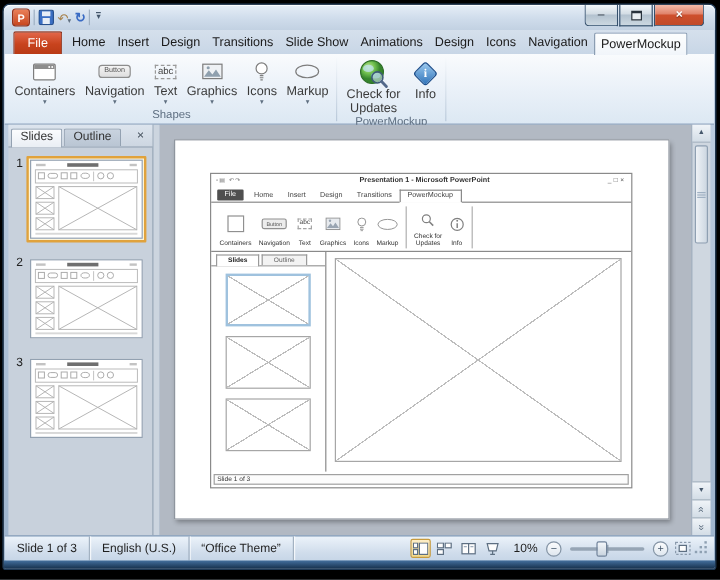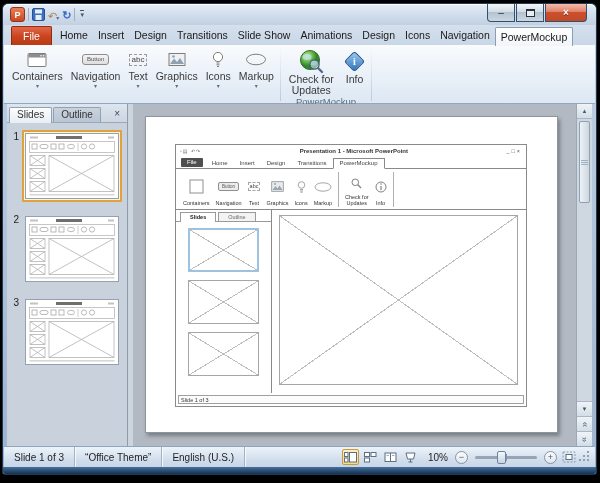--- a/index.html
+++ b/index.html
@@ -266,20 +266,21 @@
         <div class="rbtn">
           <span class="icn">
             <svg width="22" height="13" viewBox="0 0 22 13">
               <ellipse cx="11" cy="6.5" rx="9.5" ry="5.3" fill="none" stroke="#7d7d7d"></ellipse>
             </svg>
               </span>
           <span class="lbl">Markup</span>
           <span class="arr">▾</span>
         </div>
       </div>
+      <div class="glabel">Shapes</div>
     </div>
     <div class="gsep"></div>
     <div class="group">
       <div class="gbtns">
         <div class="rbtn big">
           <span class="icn">
             <svg width="25" height="25" viewBox="0 0 25 25">
               <defs>
                 <radialGradient id="gGlobe" cx="35%" cy="30%">
                   <stop offset="0%" stop-color="#c8e79a"></stop>
@@ -551,22 +552,22 @@
             <span class="chev up">«</span>
           </div>
       <div class="sb-btn bt">
             <span class="chev down">«</span>
           </div>
     </div>
   </div>
 
   <div class="statusbar">
     <div class="seg">Slide 1 of 3</div>
+    <div class="seg">English (U.S.)</div>
     <div class="seg">“Office Theme”</div>
-    <div class="seg">English (U.S.)</div>
     <div class="sb-right">
       <div class="vbtn active">
         <svg width="13" height="11" viewBox="0 0 13 11">
               <g fill="#fdfdfd" stroke="#5d6f82">
                 <rect x="0.5" y="0.5" width="3.5" height="4"></rect>
                 <rect x="0.5" y="6" width="3.5" height="4"></rect>
                 <rect x="5.5" y="0.5" width="7" height="9.5"></rect>
               </g>
             </svg>
       </div>

